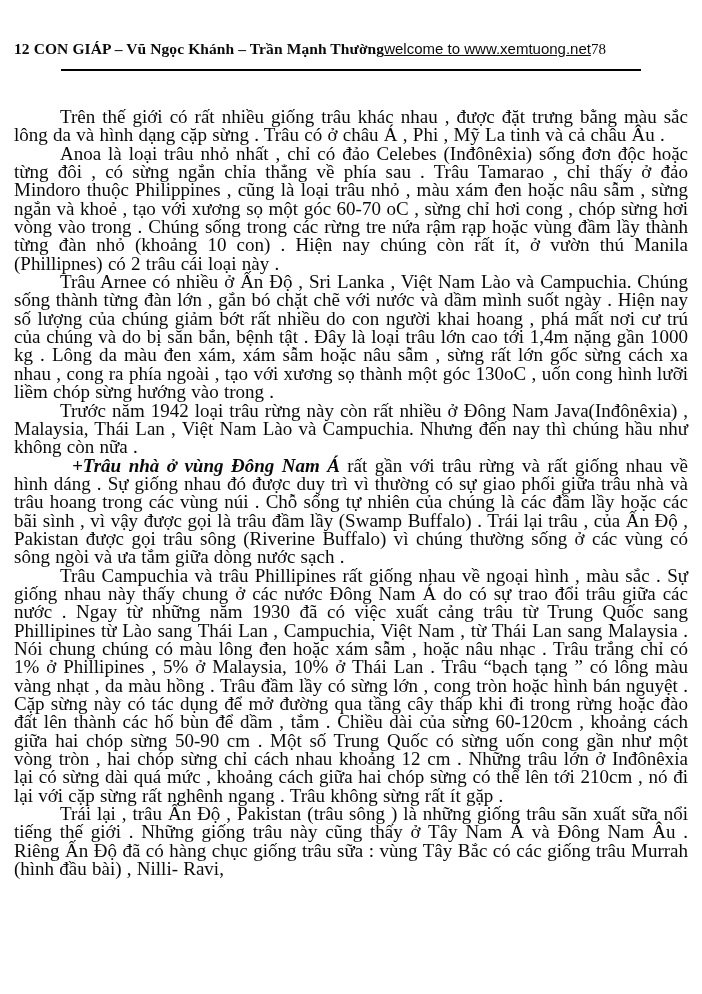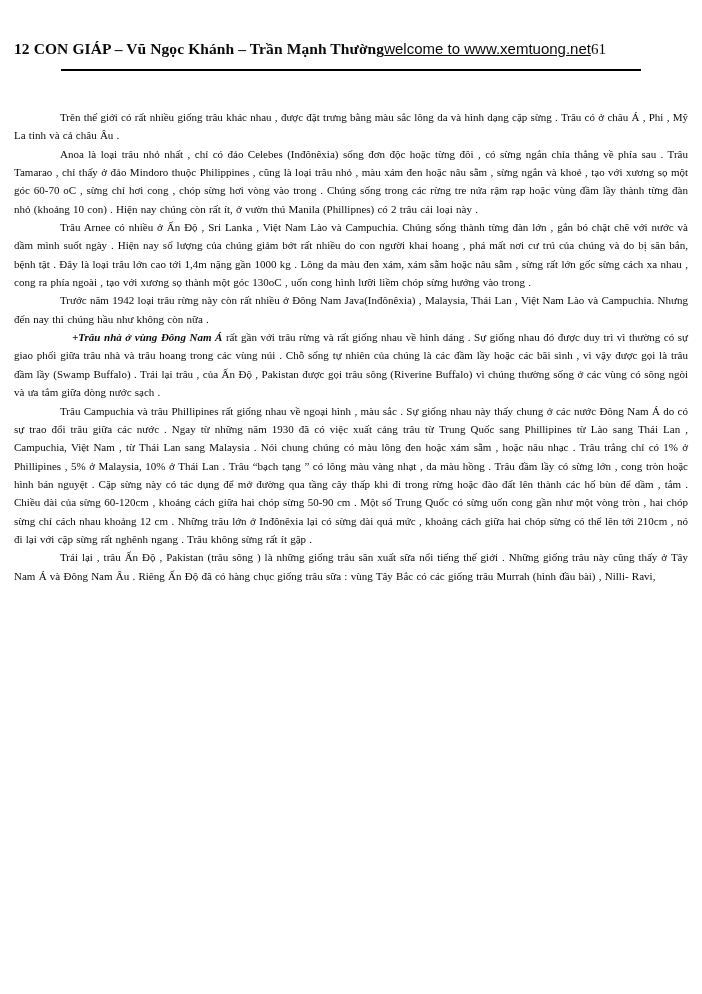--- a/index.html
+++ b/index.html
@@ -48,21 +48,21 @@
   }
   .header-divider {
     width: 580px;
     margin: 11px auto 0 auto;
     border: none;
     border-top: 2px solid #000000;
     height: 0;
   }
   .text-body {
     margin-top: 37px;
-    font-size: 11px;
+    font-size: 19px;
     line-height: 18.35px;
   }
   .text-body p {
     margin: 0;
     text-align: justify;
     word-spacing: 0.5px;
   }
   .text-body p.indent {
     text-indent: 46px;
   }
@@ -76,21 +76,21 @@
   }
 </style>
 </head>
 <body>
 
 <div class="page">
 
   <div class="header">
     <span class="header-title">12 CON GIÁP – Vũ Ngọc Khánh – Trần Mạnh Thường</span>
     <span class="header-right">
-      <span class="header-link">welcome to www.xemtuong.net</span><span class="page-number">61</span>
+      <span class="header-link">welcome to www.xemtuong.net</span><span class="page-number">78</span>
     </span>
   </div>
 
   <hr class="header-divider">
 
   <div class="text-body" id="text-body">
       <p class="indent">Trên thế giới có rất nhiều giống trâu khác nhau , được đặt trưng bằng màu sắc lông da và hình dạng cặp sừng . Trâu có ở châu Á , Phi , Mỹ La tinh và cả châu Âu .</p>
       <p class="indent">Anoa là loại trâu nhỏ nhất , chỉ có đảo Celebes (Inđônêxia) sống đơn độc hoặc từng đôi , có sừng ngắn chỉa thẳng về phía sau . Trâu Tamarao , chỉ thấy ở đảo Mindoro thuộc Philippines , cũng là loại trâu nhỏ , màu xám đen hoặc nâu sẫm , sừng ngắn và khoẻ , tạo với xương sọ một góc 60-70 oC  , sừng chỉ hơi cong , chóp sừng hơi vòng vào trong . Chúng sống trong các rừng tre nứa rậm rạp hoặc vùng đầm lầy thành từng đàn nhỏ (khoảng 10 con) . Hiện nay chúng còn rất ít, ở vườn thú Manila (Phillipnes) có 2 trâu cái loại này .</p>
       <p class="indent">Trâu Arnee có nhiều ở Ấn Độ , Sri Lanka , Việt Nam Lào và Campuchia. Chúng sống thành từng đàn lớn , gắn bó chặt chẽ với nước và dầm mình suốt ngày . Hiện nay số lượng của chúng giảm bớt rất nhiều do con người khai hoang , phá mất nơi cư trú của chúng và do bị săn bắn, bệnh tật . Đây là loại trâu lớn cao tới 1,4m nặng gần 1000 kg . Lông da màu đen xám, xám sẫm hoặc nâu sẫm , sừng rất lớn gốc sừng cách xa nhau , cong ra phía ngoài , tạo với xương sọ thành một góc 130oC , uốn cong hình lưỡi liềm chóp sừng hướng vào trong .</p>
       <p class="indent">Trước năm 1942 loại trâu rừng này còn rất nhiều ở Đông Nam Java(Inđônêxia) , Malaysia, Thái Lan , Việt Nam Lào và Campuchia. Nhưng đến nay thì chúng hầu như không còn nữa .</p>

